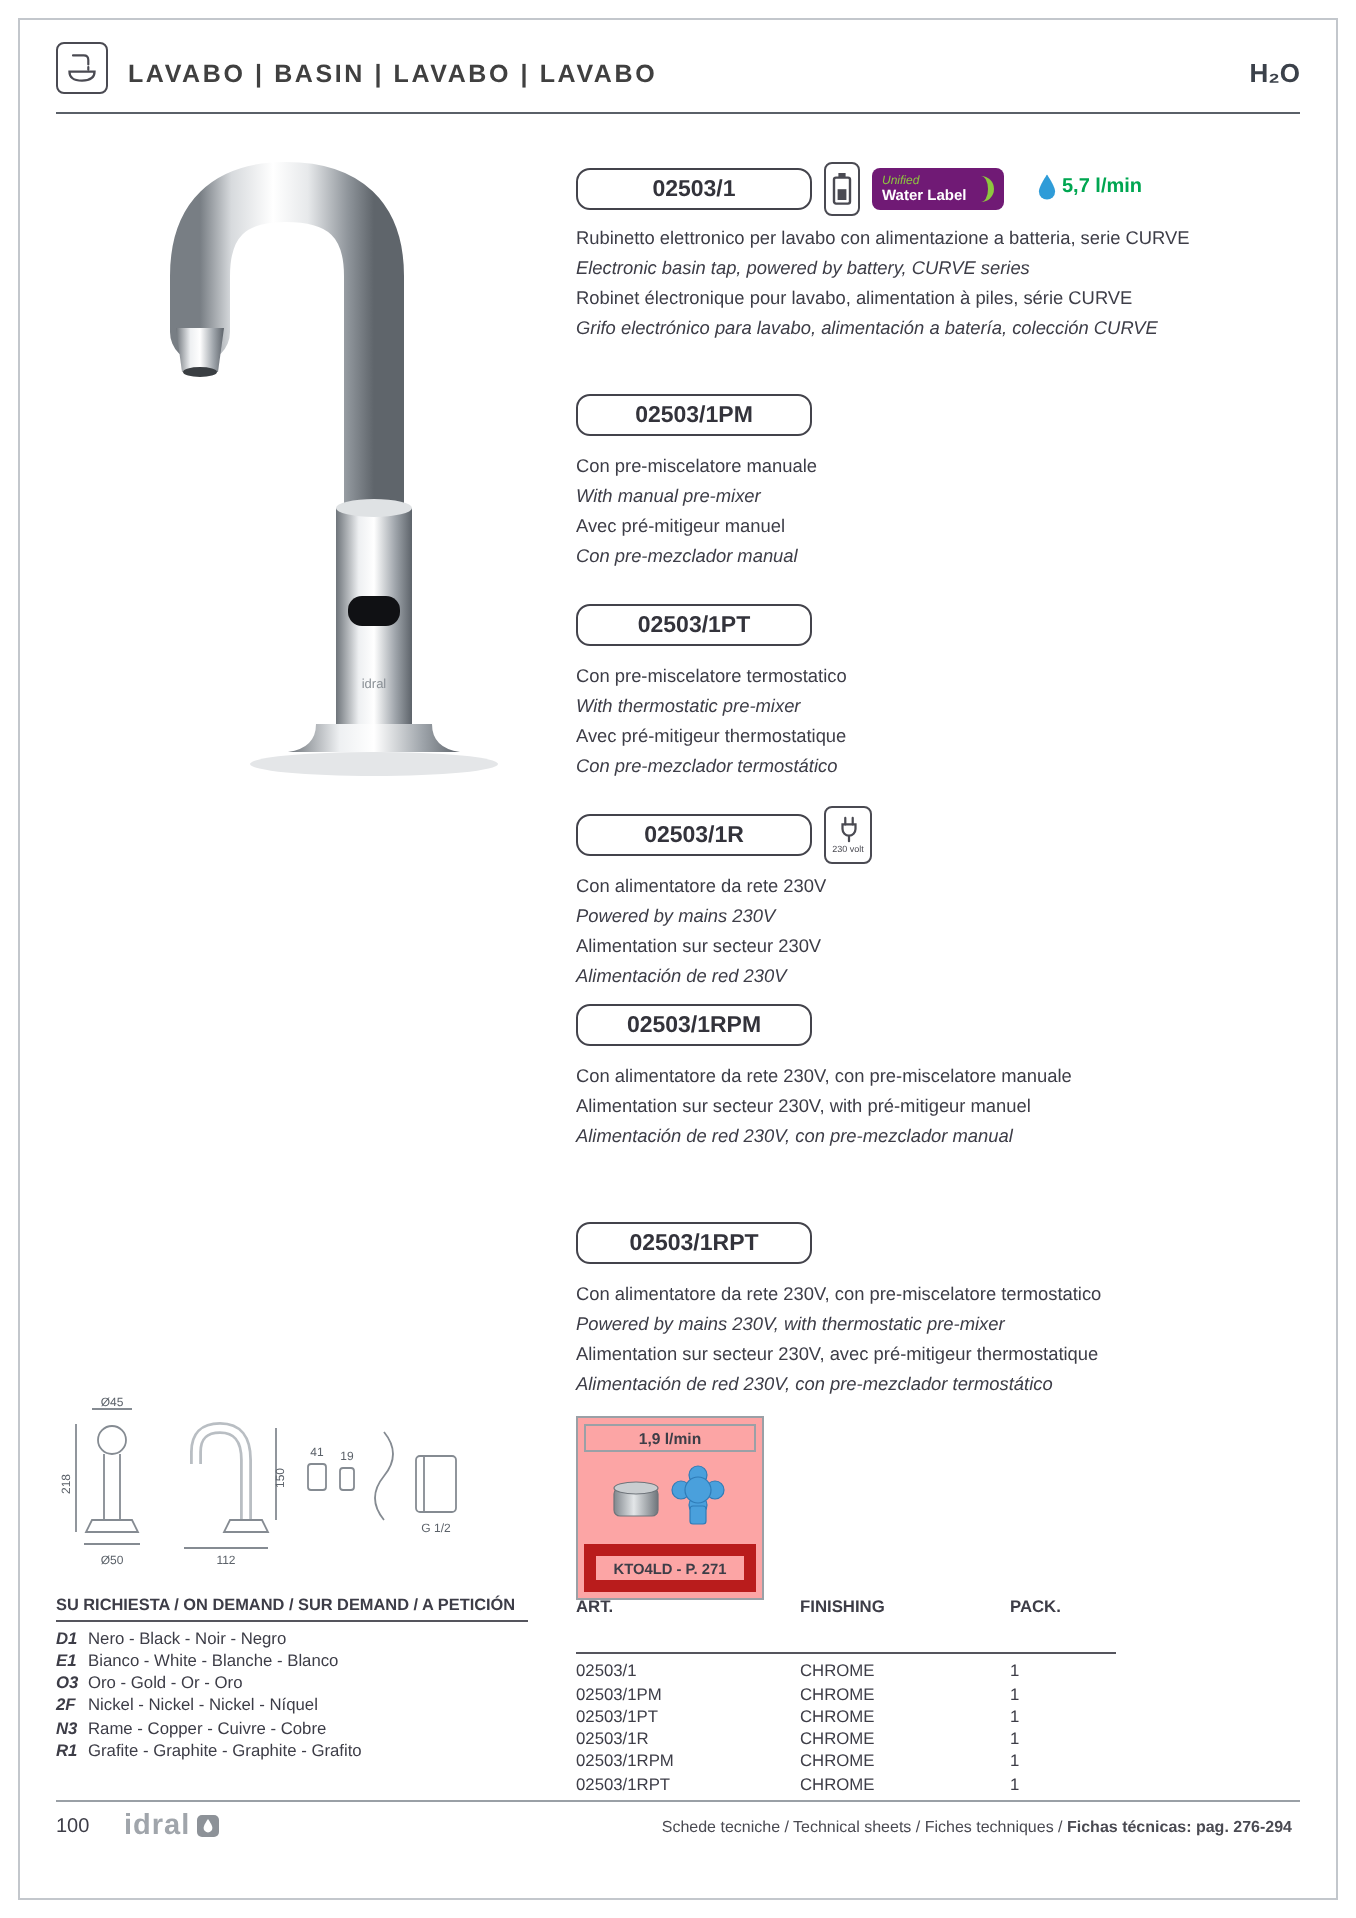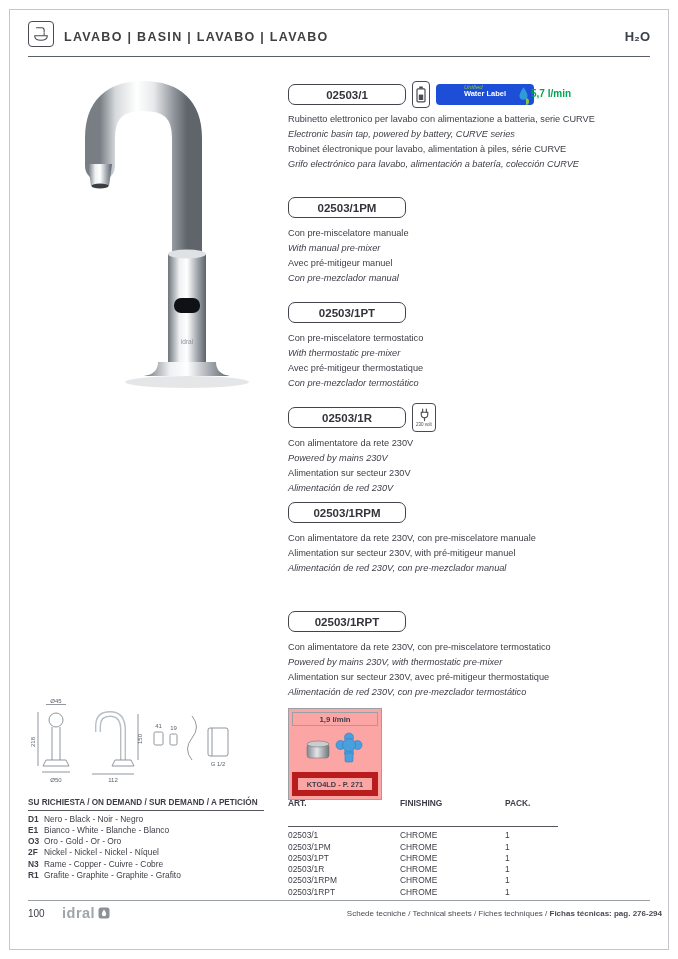--- a/index.html
+++ b/index.html
@@ -21,22 +21,22 @@
   
   .codebox{position:absolute;left:288px;width:118px;height:21px;border:1.5px solid #43434b;
            border-radius:7px;display:flex;align-items:center;justify-content:center;
            font-weight:bold;font-size:11.5px;color:#33333b;background:#fff;box-sizing:border-box;}
   .desc{position:absolute;left:288px;width:372px;font-size:9.2px;line-height:15px;
         color:#3d3d47;white-space:nowrap;}
   .desc .it2{font-style:italic;}
 
   .batt{position:absolute;left:412px;top:81px;width:18px;height:27px;border:1.2px solid #4a4a52;
         border-radius:4px;display:flex;align-items:center;justify-content:center;box-sizing:border-box;}
-  .wlabel{position:absolute;left:436px;top:84px;width:98px;height:21px;background:#1d4ed8;
-          border-radius:4px;display:flex;align-items:center;padding:0 5px;box-sizing:border-box;flex-direction:column;}
+  .wlabel{position:absolute;left:436px;top:84px;width:66px;height:21px;background:#701a75;
+          border-radius:4px;display:flex;align-items:center;padding:0 5px;box-sizing:border-box;}
   .wl-top{color:#8dc63f;font-size:6px;font-style:italic;display:block;line-height:6px;}
   .wl-bottom{color:#ffffff;font-size:7.5px;font-weight:bold;display:block;line-height:8px;}
   .wl-swoosh{margin-left:auto;width:8px;height:13px;border-right:3px solid #8dc63f;
              border-radius:0 9px 9px 0;}
   .flow{position:absolute;left:519px;top:87px;display:flex;align-items:center;gap:3px;
         font-size:10px;font-weight:bold;color:#00a651;}
   .plug{position:absolute;left:412px;top:403px;width:24px;height:29px;border:1.2px solid #4a4a52;
         border-radius:4px;display:flex;flex-direction:column;align-items:center;justify-content:center;
         box-sizing:border-box;}
   .plug-label{font-size:4.5px;color:#4a4a52;line-height:5px;}
@@ -51,33 +51,33 @@
             text-align:center;padding:1.5px 0;color:#3d3d47;}
 
   
   .tdraw{position:absolute;left:26px;top:698px;}
 
   
   .dtable{position:absolute;left:28px;top:798px;width:236px;font-size:8.4px;color:#3d3d47;}
   .dhead{font-weight:bold;font-size:8.2px;border-bottom:1px solid #55555d;
          padding-bottom:2.5px;margin-bottom:3px;}
   .drow{line-height:11.3px;white-space:nowrap;}
-  .dc{display:inline-block;width:16px;font-weight:bold;}
+  .dc{display:inline-block;width:16px;font-weight:bold;font-style:italic;}
 
   .atable{position:absolute;left:288px;top:798px;width:270px;font-size:8.4px;color:#3d3d47;}
   .arow{display:flex;line-height:11.3px;}
   .ahead{font-weight:bold;border-bottom:1px solid #55555d;padding-bottom:17px;margin-bottom:3px;}
   .c-art{width:112px;} .c-fin{width:105px;} .c-pack{width:50px;}
 
   
   .frule{position:absolute;left:28px;right:28px;top:900px;border-top:1px solid #9aa0a6;}
   .pagenum{position:absolute;left:28px;top:908px;font-size:10px;color:#3d3d47;}
   .logo{position:absolute;left:62px;top:905px;display:flex;align-items:center;gap:3px;
         color:#a0a5ab;font-weight:bold;font-size:14.5px;letter-spacing:.5px;}
-  .note{position:absolute;right:16px;top:909px;font-size:8px;color:#4a4a52;white-space:nowrap;}
+  .note{position:absolute;right:32px;top:909px;font-size:8px;color:#4a4a52;white-space:nowrap;}
   .note b{font-weight:bold;}
 </style>
 </head>
 <body>
 
 <div class="page">
   <div class="frame"></div>
 
   <div class="hicon">
     <svg width="18" height="18" viewBox="0 0 20 20">

